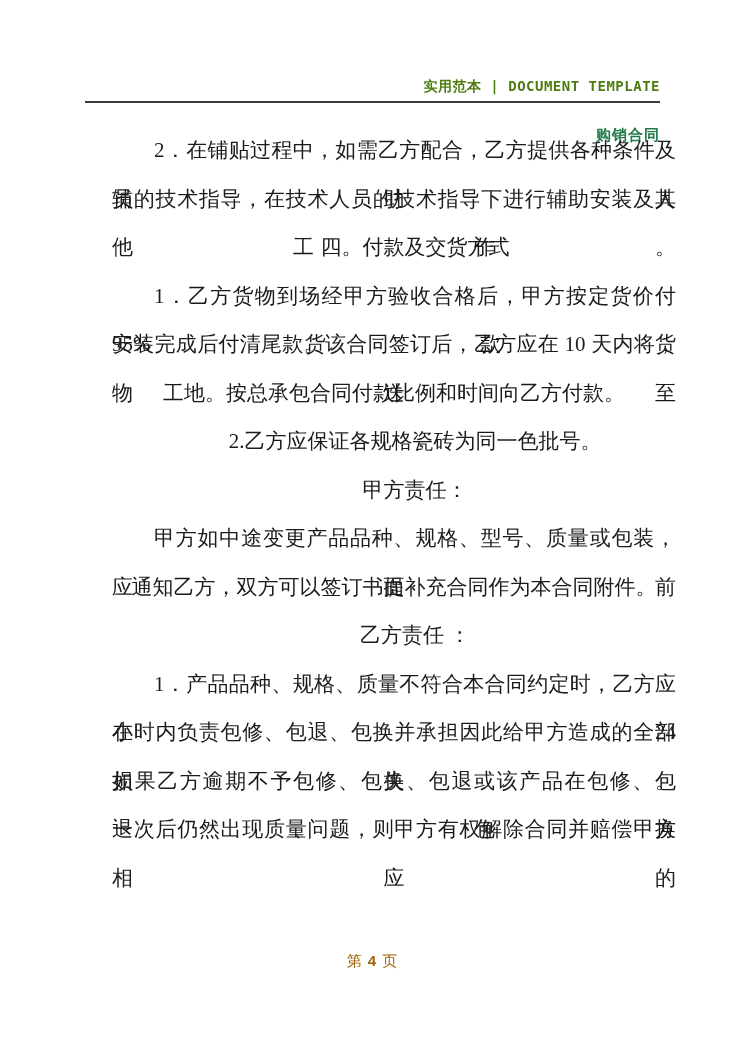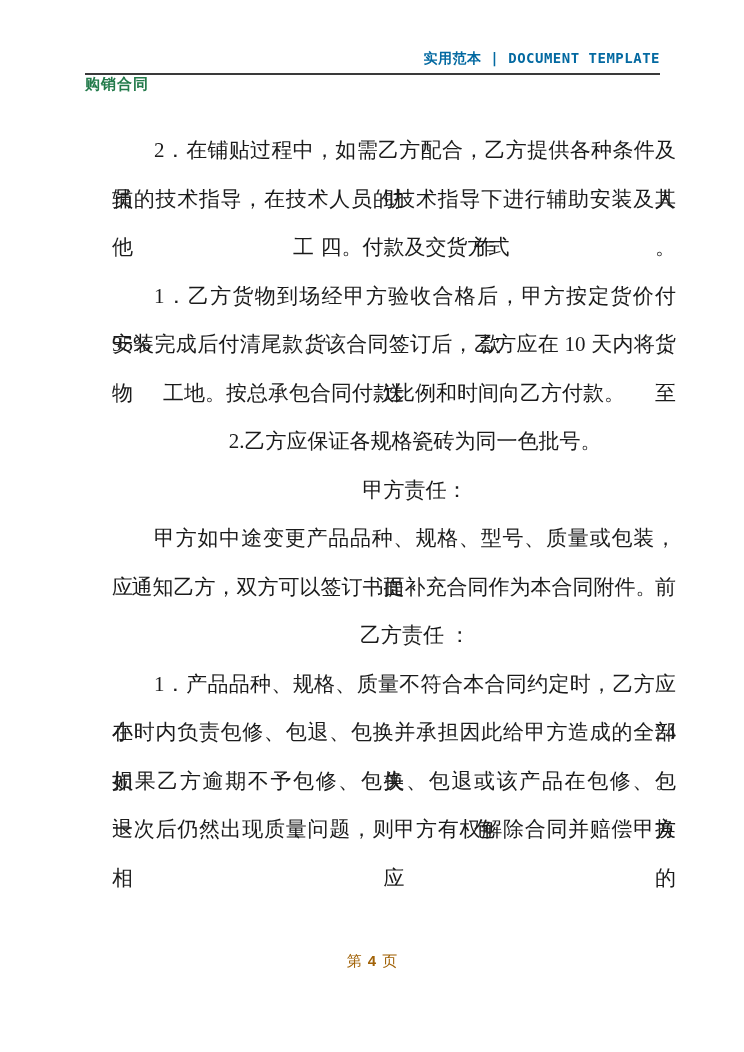--- a/index.html
+++ b/index.html
@@ -23,34 +23,36 @@
     top: 50px;
     left: 85px;
     right: 84px;
   }
   .brand-line {
     text-align: right;
     font-family: "DejaVu Sans Mono", "Liberation Sans", sans-serif;
     font-size: 14px;
     font-weight: bold;
     letter-spacing: 0.5px;
-    color: #0369a1;
+    color: #4d7c0f;
     padding-bottom: 5px;
+    margin-top: 28px;
   }
   .header-rule {
     border: none;
     border-top: 2px solid #3a3a3a;
     margin: 0;
   }
   .doc-title {
+    text-align: right;
     font-family: "Liberation Sans", "DejaVu Sans", sans-serif;
     font-size: 15px;
     font-weight: bold;
     letter-spacing: 1px;
-    margin-top: 0;
+    margin-top: 23px;
   }
 
   
   .doc-body {
     position: absolute;
     top: 126px;
     left: 112px;
     width: 564px;
     font-size: 21px;
     line-height: 48.5px;

